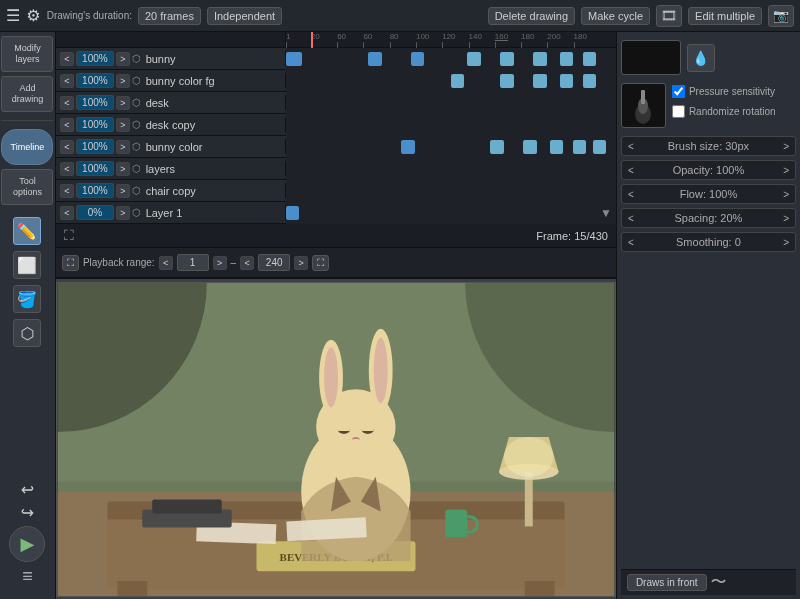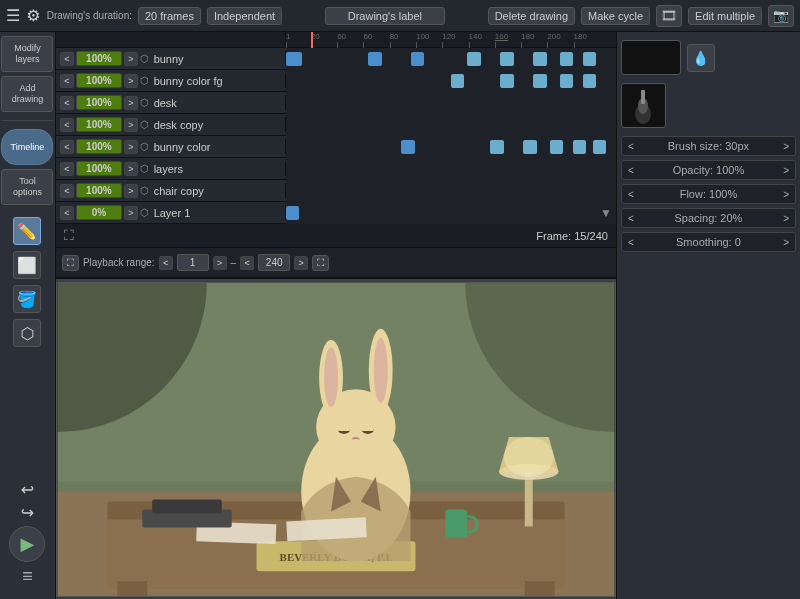--- a/index.html
+++ b/index.html
@@ -48,21 +48,21 @@
     
     .layer-row {
       display: flex; align-items: center; height: 22px; border-bottom: 1px solid #111; padding: 0;
     }
     .layer-row:nth-child(odd) { background: #252930; }
     .layer-row:nth-child(even) { background: #23272e; }
     .layer-controls {
       display: flex; align-items: center; width: 230px; min-width: 230px; padding: 0 4px; gap: 2px; border-right: 1px solid #111;
     }
     .layer-percent {
-      background: #4d7c0f; border: 1px solid #444; color: #ccc; font-size: 10px; padding: 1px 3px; border-radius: 2px; width: 46px; text-align: center; font-weight: bold;
+      background: #0c4a6e; border: 1px solid #444; color: #ccc; font-size: 10px; padding: 1px 3px; border-radius: 2px; width: 38px; text-align: center;
     }
     .layer-arrow {
       background: #3a3f48; border: 1px solid #444; color: #ccc; font-size: 9px; padding: 1px 3px; border-radius: 2px; cursor: pointer; width: 14px; text-align: center;
     }
     .layer-name {
       background: transparent; border: none; color: #ccc; font-size: 11px; flex: 1; padding: 0 3px; cursor: pointer;
     }
 
     
     #frame-indicator {
@@ -179,21 +179,20 @@
 </head>
 <body>
 
 <div id="top-toolbar">
   <span class="hamburger">☰</span>
   <span class="gear-btn">⚙</span>
   <span class="toolbar-label" style="font-size:10px;">Drawing's duration:</span>
   <button class="toolbar-btn">20 frames</button>
   <button class="toolbar-btn" style="display:flex;align-items:center;gap:3px;">Independent</button>
   <div class="spacer"></div>
-  <input type="text" id="drawing-label-input" value="Drawing's label" style="">
   <div class="spacer"></div>
   <button class="toolbar-btn">Delete drawing</button>
   <button class="toolbar-btn">Make cycle</button>
   <div class="toolbar-icon-btn" title="film">🎞</div>
   <button class="toolbar-btn">Edit multiple</button>
   <div class="toolbar-icon-btn" title="camera">📷</div>
 </div>
 
 <div id="main-layout">
 
@@ -379,21 +378,21 @@
           <div class="frames-container">
             <div class="keyframe-block kf-filled" style="left:0%;width:4%;"></div>
           </div>
           <span id="timeline-collapse-btn">▼</span>
         </div>
 
       </div>
 
       <div id="frame-indicator">
         <div style="cursor:pointer;color:#888;font-size:14px;margin-right:auto;">⛶</div>
-        <span>Frame: 15/240</span>
+        <span>Frame: 15/430</span>
       </div>
 
       <div id="playback-range">
         <button class="toolbar-btn" style="font-size:10px;padding:1px 4px;">⛶</button>
         <span class="range-label">Playback range:</span>
         <span class="layer-arrow">&lt;</span>
         <input type="text" class="range-input" value="1" style="">
         <span class="layer-arrow">&gt;</span>
         <span class="range-label">–</span>
         <span class="layer-arrow">&lt;</span>
@@ -485,20 +484,30 @@
     </div>
 
     <div style="display:flex;align-items:flex-start;gap:6px;margin-bottom:6px;">
       <div class="brush-preview">
         <svg width="40" height="40" viewBox="0 0 40 40">
           <ellipse cx="20" cy="28" rx="8" ry="10" fill="#333"></ellipse>
           <ellipse cx="20" cy="20" rx="5" ry="8" fill="#555"></ellipse>
           <rect x="18" y="4" width="4" height="14" fill="#888" rx="1"></rect>
         </svg>
       </div>
+      <div style="display:flex;flex-direction:column;gap:3px;">
+        <div class="checkbox-row">
+          <input type="checkbox" id="pressure-cb" checked="" style="">
+          <label for="pressure-cb">Pressure sensitivity</label>
+        </div>
+        <div class="checkbox-row">
+          <input type="checkbox" id="randomize-cb" style="">
+          <label for="randomize-cb">Randomize rotation</label>
+        </div>
+      </div>
     </div>
 
     <div class="tool-option-row">
       <span class="option-arrow">&lt;</span>
       <span class="option-label">Brush size: 30px</span>
       <span class="option-arrow">&gt;</span>
     </div>
 
     <div class="tool-option-row">
       <span class="option-arrow">&lt;</span>
@@ -519,16 +528,20 @@
     </div>
 
     <div class="tool-option-row">
       <span class="option-arrow">&lt;</span>
       <span class="option-label">Smoothing: 0</span>
       <span class="option-arrow">&gt;</span>
     </div>
 
     <div style="flex:1;"></div>
 
+    <div id="onion-skin-bar">
+      <button class="bottom-btn">Draws in front</button>
+      <span style="font-size:16px;cursor:pointer;color:#aaa;">〜</span>
+    </div>
 
   </div>
 
 </div>
 
 </body></html>

